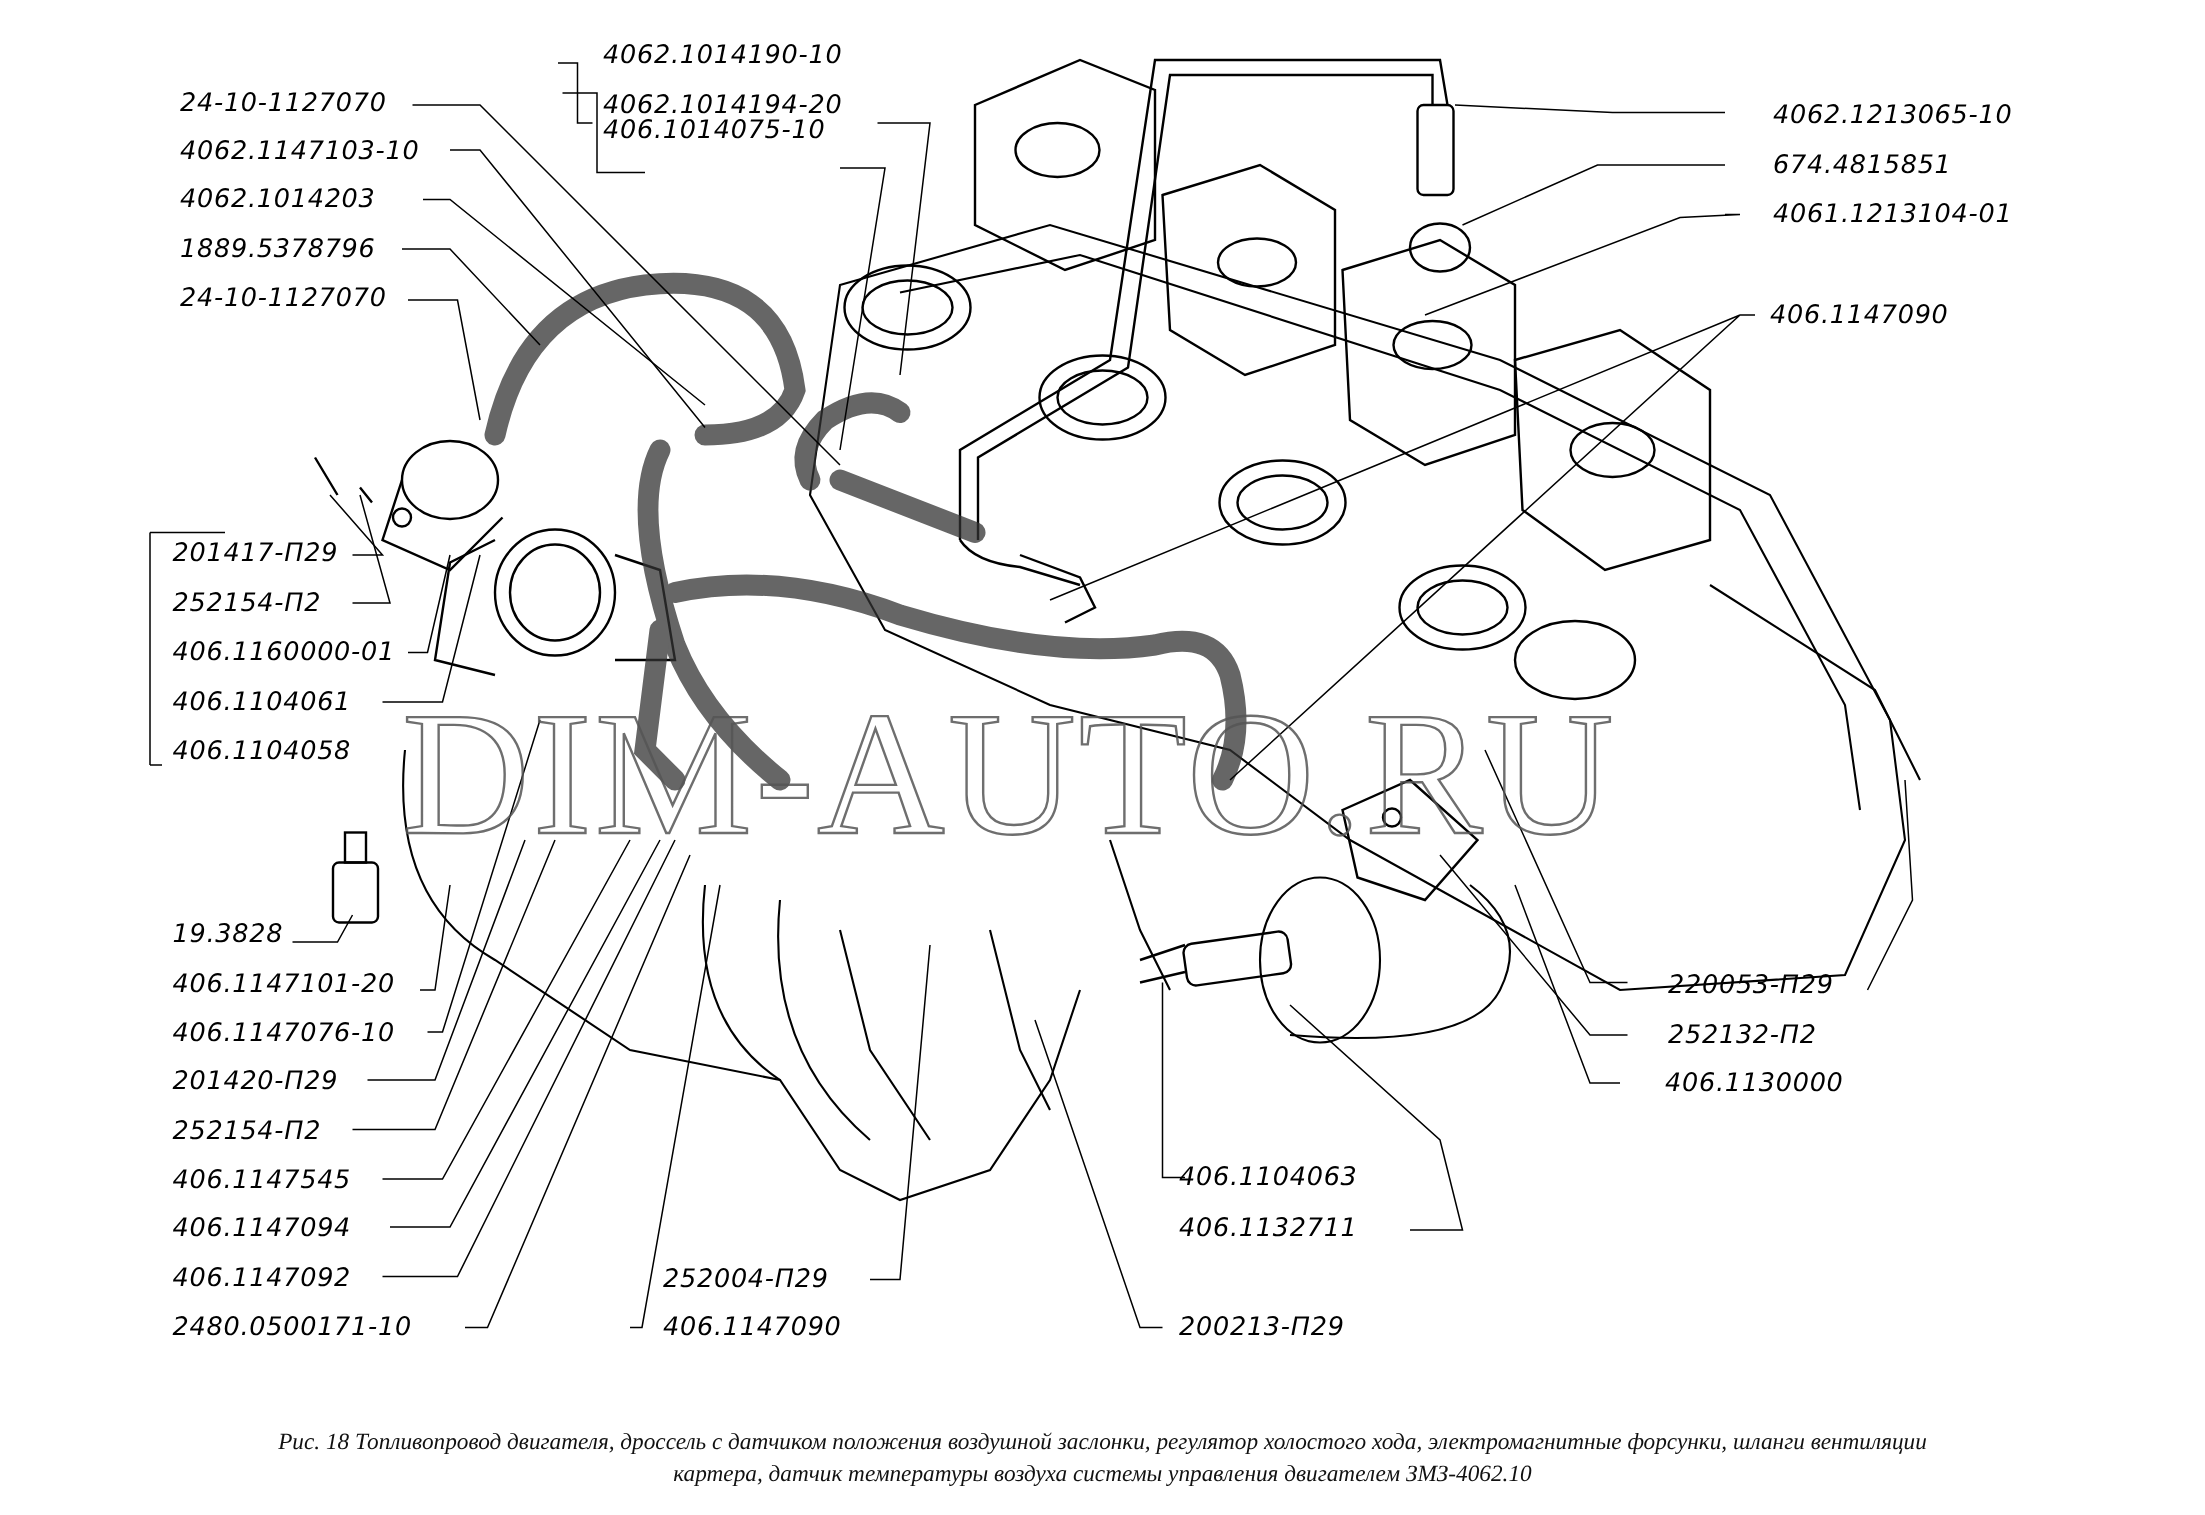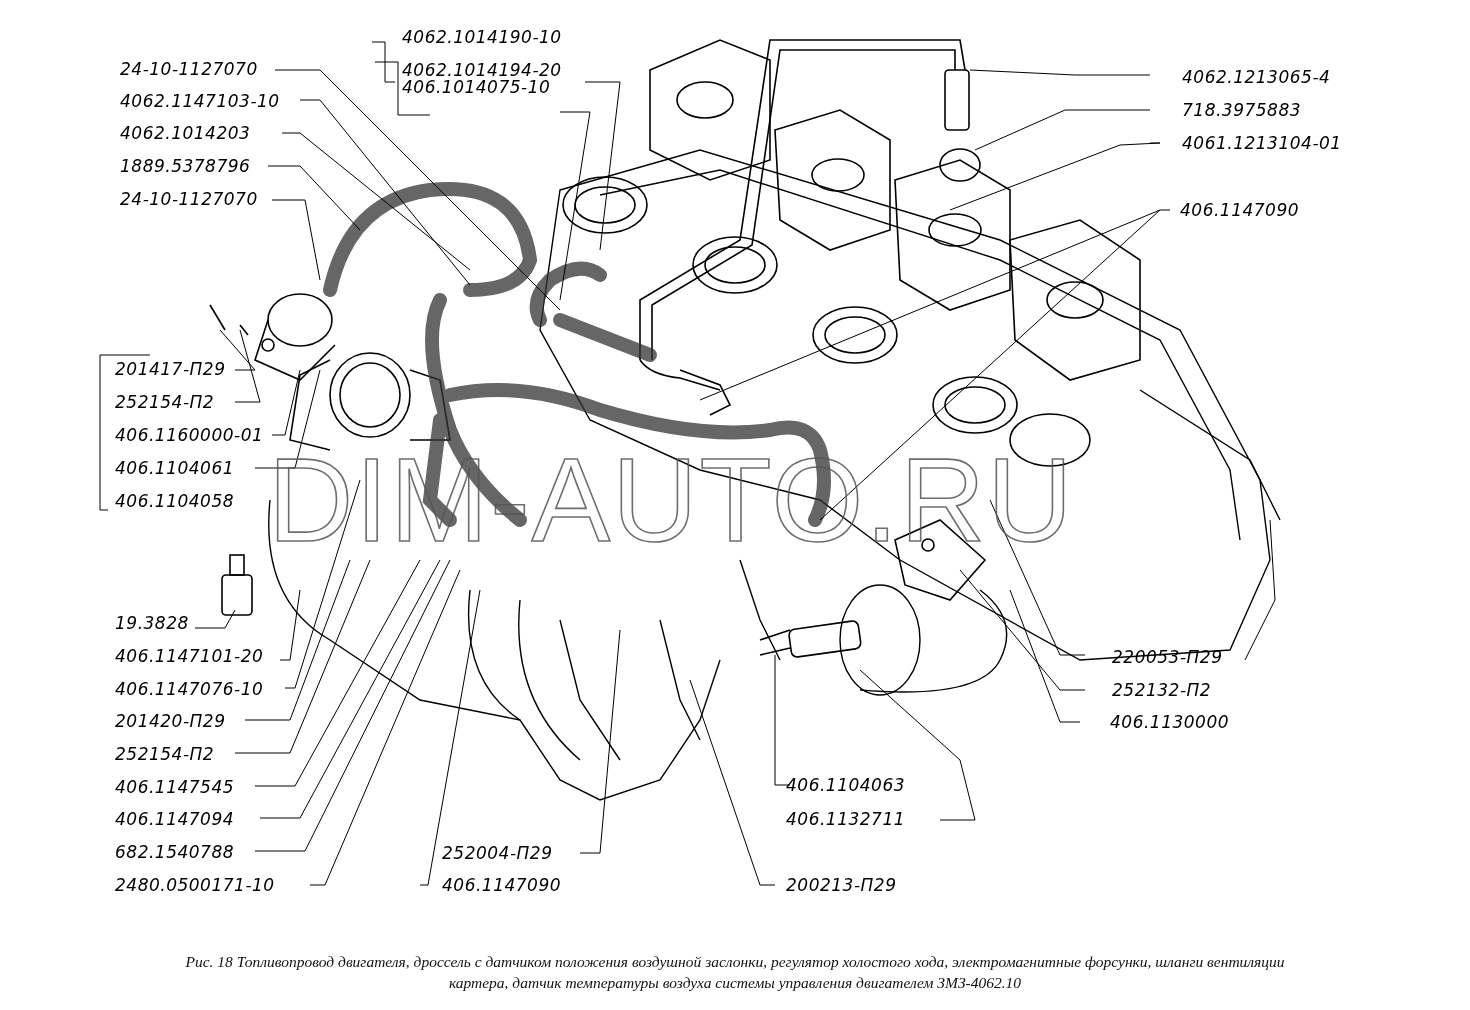--- a/index.html
+++ b/index.html
@@ -1,20 +1,20 @@
 <!DOCTYPE html>
 <html><head>
 <meta charset="utf-8">
 <style>
   html,body{margin:0;padding:0;background:#ffffff;}
   body{width:1470px;height:1010px;position:relative;overflow:hidden;font-family:"DejaVu Sans",sans-serif;color:#000;}
   #canvas{position:absolute;left:0;top:0;width:1470px;height:1010px;}
   .lbl{position:absolute;font-family:"DejaVu Sans",sans-serif;font-style:italic;font-size:17px;letter-spacing:0.5px;white-space:nowrap;line-height:22px;color:#000;}
   .caption{position:absolute;left:0;width:1470px;text-align:center;font-family:"Liberation Serif",serif;font-style:italic;font-size:15.5px;line-height:20px;color:#111;}
-  .watermark{position:absolute;left:268px;top:432px;font-family:Liberation Sans, sans-serif;font-size:118px;letter-spacing:2px;color:transparent;-webkit-text-stroke:1.6px #555;opacity:0.85;white-space:nowrap;}
+  .watermark{position:absolute;left:268px;top:448px;font-family:Liberation Serif, serif;font-size:118px;letter-spacing:2px;color:transparent;-webkit-text-stroke:1.6px #555;opacity:0.85;white-space:nowrap;}
 </style>
 </head>
 <body>
 
 <svg id="canvas" viewBox="0 0 1470 1010" xmlns="http://www.w3.org/2000/svg" fill="none" stroke="#000" stroke-width="1.4">
 
   <g>
     <path d="M560 190 L700 150 L1000 240 L1180 330 L1260 480 L1270 560 L1230 650 L1080 660 L900 560 L820 500 L700 470 L590 420 L540 330 Z"></path>
     <path d="M600 195 L720 170 L1000 260 L1160 340 L1230 470 L1240 540"></path>
     <path d="M1140 390 L1250 460 L1280 520"></path>
@@ -161,25 +161,25 @@
 <div class="lbl" style="left:115px;top:457px">406.1104061</div>
 <div class="lbl" style="left:115px;top:490px">406.1104058</div>
 
 <div class="lbl" style="left:115px;top:612px">19.3828</div>
 <div class="lbl" style="left:115px;top:645px">406.1147101-20</div>
 <div class="lbl" style="left:115px;top:678px">406.1147076-10</div>
 <div class="lbl" style="left:115px;top:710px">201420-П29</div>
 <div class="lbl" style="left:115px;top:743px">252154-П2</div>
 <div class="lbl" style="left:115px;top:776px">406.1147545</div>
 <div class="lbl" style="left:115px;top:808px">406.1147094</div>
-<div class="lbl" style="left:115px;top:841px">682.1540788</div>
+<div class="lbl" style="left:115px;top:841px">406.1147092</div>
 <div class="lbl" style="left:115px;top:874px">2480.0500171-10</div>
 
-<div class="lbl" style="left:1182px;top:66px">4062.1213065-4</div>
-<div class="lbl" style="left:1182px;top:99px">718.3975883</div>
+<div class="lbl" style="left:1182px;top:66px">4062.1213065-10</div>
+<div class="lbl" style="left:1182px;top:99px">674.4815851</div>
 <div class="lbl" style="left:1182px;top:132px">4061.1213104-01</div>
 <div class="lbl" style="left:1180px;top:199px">406.1147090</div>
 
 <div class="lbl" style="left:1112px;top:646px">220053-П29</div>
 <div class="lbl" style="left:1112px;top:679px">252132-П2</div>
 <div class="lbl" style="left:1110px;top:711px">406.1130000</div>
 
 <div class="lbl" style="left:786px;top:774px">406.1104063</div>
 <div class="lbl" style="left:786px;top:808px">406.1132711</div>
 <div class="lbl" style="left:442px;top:842px">252004-П29</div>

